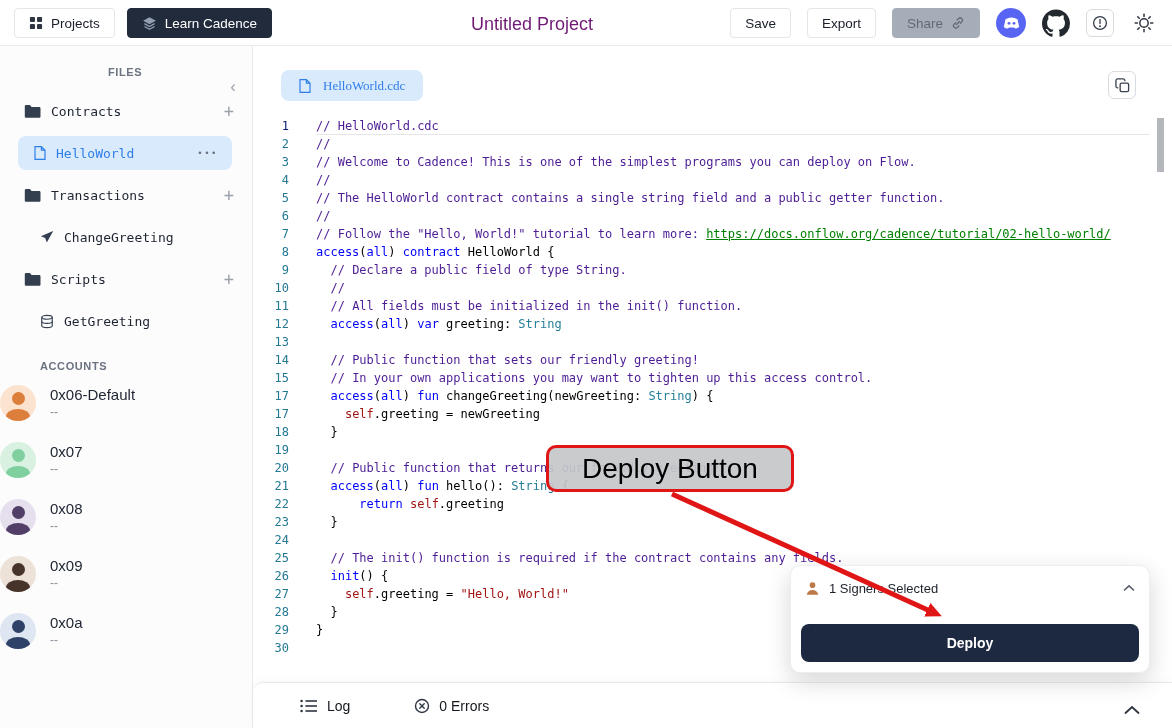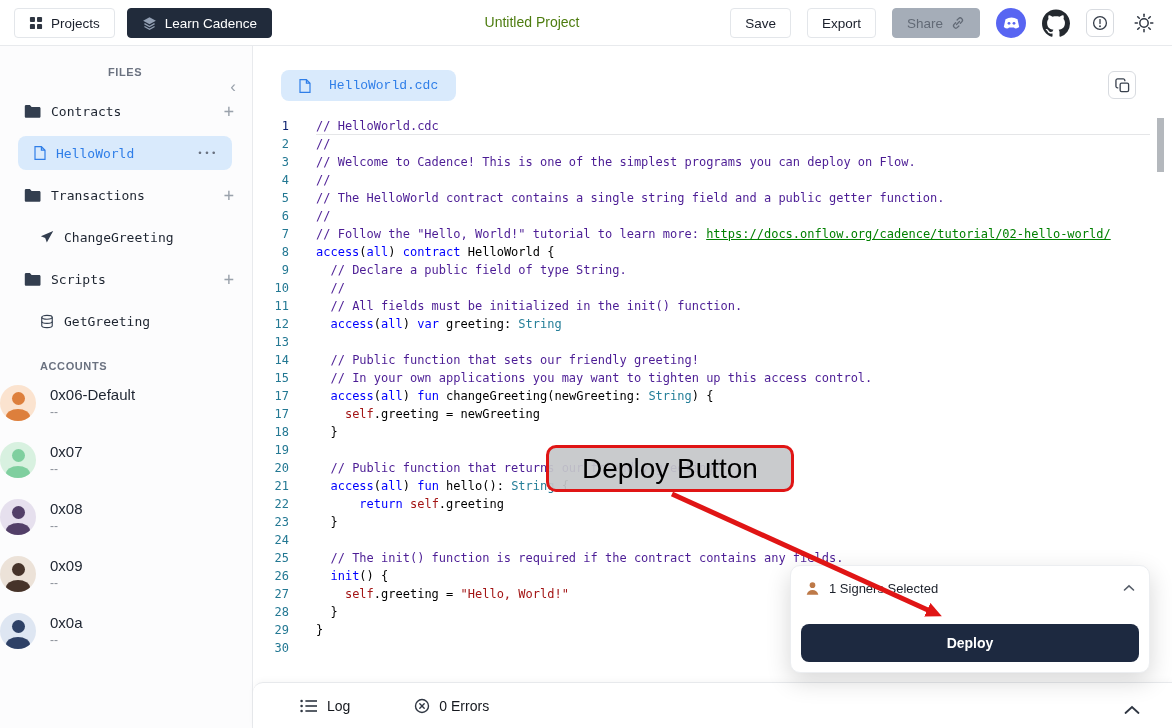--- a/index.html
+++ b/index.html
@@ -9,21 +9,21 @@
 
   
   .header { position:absolute; top:0; left:0; right:0; height:46px; background:#fff;
     border-bottom:1px solid #e8eaed; }
   .hgroup-left { position:absolute; left:14px; top:8px; display:flex; gap:12px; align-items:center; }
   .btn { display:flex; align-items:center; gap:8px; height:30px; padding:0 14px;
     border:1px solid #e3e6ea; border-radius:4px; background:#fff; font-size:13.5px;
     color:#1a1f2b; cursor:pointer; white-space:nowrap; }
   .btn-dark { background:#212b3b; border-color:#212b3b; color:#fff; }
   .page-title { position:absolute; left:532px; top:14px; transform:translateX(-50%);
-    font-size:14px; color:#4d7c0f; }
+    font-size:18px; color:#701a75; }
   .hgroup-right { position:absolute; right:14px; top:8px; display:flex; gap:16px; align-items:center;margin-left:28px; }
   .btn-disabled { background:#a5adb8; border-color:#a5adb8; color:#626a76; }
   .circle-icon { width:30px; height:30px; border-radius:50%; display:flex; align-items:center;
     justify-content:center; cursor:pointer; }
   .discord { background:#5865f2; }
   .sq-btn { width:28px; height:28px; border:1px solid #d8dbe0; border-radius:6px; background:#fff;
     display:flex; align-items:center; justify-content:center; cursor:pointer; }
   .plain-icon-btn { width:28px; height:28px; display:flex; align-items:center; justify-content:center; cursor:pointer; }
 
   
@@ -44,22 +44,22 @@
   .acct { height:57px; display:flex; align-items:center; gap:14px; cursor:pointer; }
   .avatar { position:relative; width:36px; height:36px; border-radius:50%; overflow:hidden; flex:0 0 36px; }
   .av-head { position:absolute; width:13px; height:13px; border-radius:50%; left:11.5px; top:7px; }
   .av-body { position:absolute; width:24px; height:15px; border-radius:50% 50% 0 0; left:6px; bottom:-3px; }
   .acct-addr { font-size:15px; color:#1d2430; }
   .acct-dep { font-size:12px; color:#8a9098; margin-top:2px; }
 
   
   .main { position:absolute; top:46px; left:253px; right:0; bottom:0; background:#fff; }
   .tab-pill { position:absolute; left:28px; top:24px; height:31px; display:flex; align-items:center;
-    gap:18px; padding:0 18px; background:#d9eafc; border-radius:8px; color:#2f7ee8;
-    font-family:Liberation Mono, monospace; font-size:13px; cursor:pointer; }
+    gap:12px; padding:0 18px; background:#d9eafc; border-radius:8px; color:#2f7ee8;
+    font-family:Liberation Serif, serif; font-size:13px; cursor:pointer; }
   .copy-btn { position:absolute; right:36px; top:25px; }
   .code { position:absolute; top:71px; left:0; right:10px; height:540px; overflow:hidden;
     font-family:"DejaVu Sans Mono", monospace; font-size:12px; line-height:18px; }
   .gutter { position:absolute; left:0; top:0; width:36px; text-align:right; color:#237893; }
   .ln { height:18px; }
   .ln.active { color:#0b216f; }
   .lines { position:absolute; left:63px; top:0; right:0; color:#000; }
   .cl { height:18px; white-space:pre; }
   .tok-c { color:#4c1d95; }
   .tok-k { color:#0000ff; }

